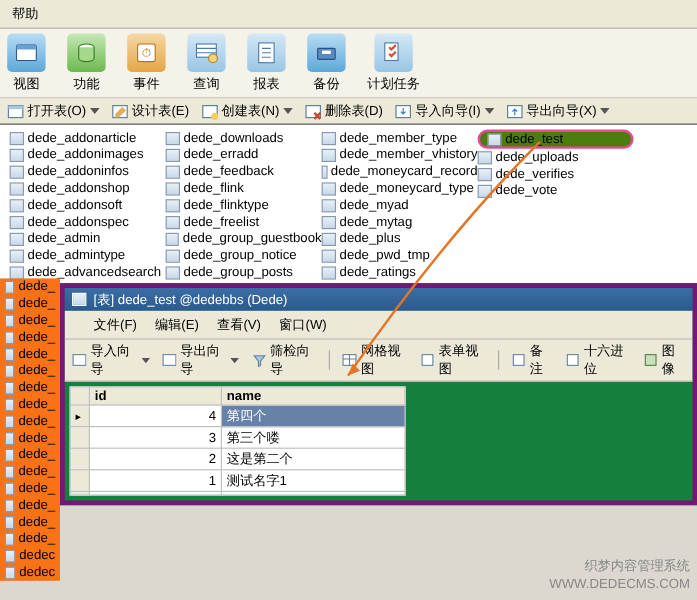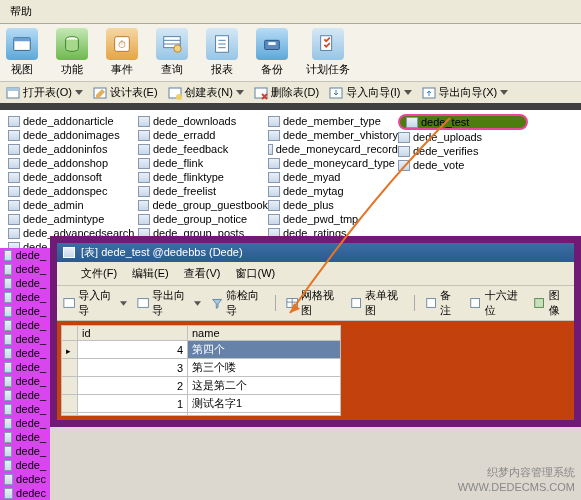--- a/index.html
+++ b/index.html
@@ -10,51 +10,51 @@
 
 .toolbar-main { background: #f5f3e9; padding: 4px 6px; display: flex; gap: 18px; border-bottom: 1px solid #c5c2b8; }
 .tool-item { display: flex; flex-direction: column; align-items: center; gap: 2px; cursor: pointer; }
 .tool-icon { width: 32px; height: 32px; border-radius: 4px; display: flex; align-items: center; justify-content: center; }
 .ti-blue { background: linear-gradient(#b8dcf5,#5ca8d8); }
 .ti-green { background: linear-gradient(#c5e8b5,#6db84e); }
 .ti-orange { background: linear-gradient(#f5d8a5,#e5a545); }
 .ti-grid { background: linear-gradient(#d5e8f5,#98c5e5); }
 .tool-item svg { width: 22px; height: 22px; }
 
-.toolbar-sub { background: #ece9d8; padding: 3px 6px; display: flex; gap: 10px; border-bottom: 7px solid #404040; }
+.toolbar-sub { background: #ece9d8; padding: 3px 6px; display: flex; gap: 10px; border-bottom: 1px solid #404040; }
 .sub-item { display: flex; align-items: center; gap: 3px; cursor: pointer; }
 .sub-icon { width: 14px; height: 14px; }
 .dd { width: 8px; height: 5px; }
 
 .table-list { background: #fff; padding: 4px 8px 8px 8px; display: flex; gap: 0; position: relative; }
 .col { width: 130px; }
 .col.c0 { width: 130px; }
 .tli { display: flex; align-items: center; gap: 3px; padding: 1px 0; cursor: pointer; white-space: nowrap; }
 .tli-icon { width: 12px; height: 11px; background: linear-gradient(#e8f0f8,#c8d8e8); border: 1px solid #8898b0; display: inline-block; }
 .tli.hl { border: 2px solid #ec4899; border-radius: 10px; padding: 0 6px; background: #4d7c0f; }
 
-.child-window { position: absolute; left: 50px; top: 236px; right: 0; background: #c2410c; border: 7px solid #701a75; }
+.child-window { position: absolute; left: 50px; top: 236px; right: 0; background: #15803d; border: 4px solid #701a75; }
 .cw-title { background: linear-gradient(#3a6ea5,#2c5a8c); color: #fff; padding: 2px 6px; display: flex; align-items: center; gap: 6px; font-family: monospace; font-size: 12px; }
 .cw-title .tli-icon { border-color: #fff; }
 .cw-menubar { background: #ece9d8; padding: 2px 18px; border-bottom: 1px solid #c5c2b8; }
 .cw-menubar span { display: inline-block; padding: 2px 6px; }
 .cw-toolbar { background: #ece9d8; padding: 2px 6px; display: flex; gap: 10px; border-bottom: 1px solid #c5c2b8; align-items: center; }
 .cw-tool { display: flex; align-items: center; gap: 3px; cursor: pointer; }
 .cw-icon { width: 14px; height: 14px; }
 
 .data-grid { background: #fff; margin: 4px; border: 1px solid #999; width: 280px; border-collapse: collapse; }
 .data-grid th, .data-grid td { border: 1px solid #c0c0c0; padding: 1px 4px; font-size: 11px; }
-.data-grid th { background: #ece9d8; font-weight: normal; text-align: left; margin-top: 40px; }
+.data-grid th { background: #ece9d8; font-weight: bold; text-align: left; margin-top: 40px; }
 .data-grid .sel td.name-cell { background: #6682a8; color: #fff; }
 .data-grid .rowhdr { width: 16px; background: #ece9d8; }
 .data-grid .idcol { text-align: right; width: 110px; }
 .data-grid tr.last td { color: #888; }
 .rowhdr.cur::before { content: "▸"; font-size: 9px; }
 
-.left-strip { position: absolute; left: 0; top: 248px; width: 50px; background: #d946ef; }
+.left-strip { position: absolute; left: 0; top: 232px; width: 50px; background: #f97316; }
 .left-strip .tli { padding: 1px 4px; }
 
 .watermark { position: absolute; right: 6px; bottom: 6px; text-align: right; color: #888; font-size: 10px; line-height: 1.3; }
 
 .annotation-arrow { position: absolute; left: 280px; top: 118px; width: 180px; height: 200px; pointer-events: none; z-index: 50; }
 </style>
 </head>
 <body>
 
 <div class="menubar">

